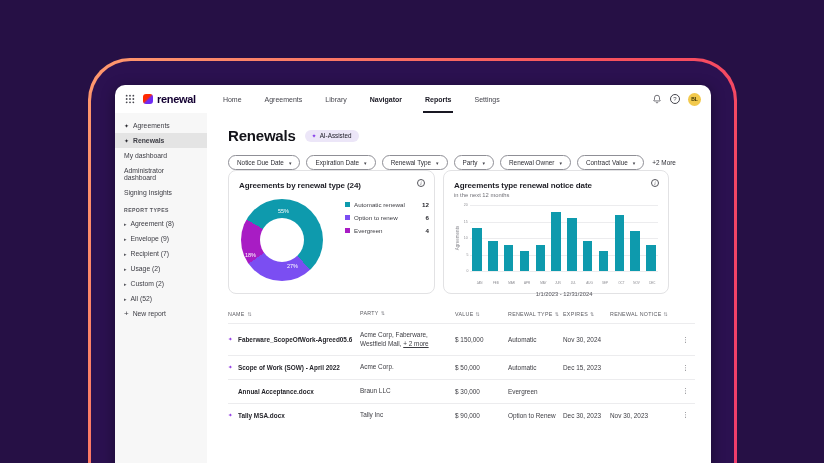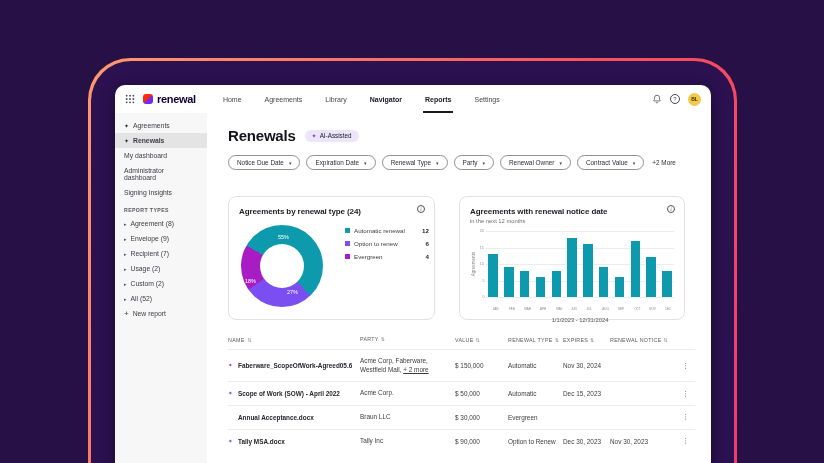--- a/index.html
+++ b/index.html
@@ -51,21 +51,21 @@
   .page-title { font-size:15px; font-weight:bold; color:#131319; letter-spacing:-.2px; }
   .ai-badge { background:#ece6f8; border-radius:9px; padding:2.5px 7px; display:flex; align-items:center; gap:3px;
     font-size:6.3px; color:#191823; }
   .ai-badge .spark { color:#7a2ce8; font-size:6px; }
   .filter-row { margin-top:11px; display:flex; align-items:center; gap:6px; }
   .pill { border:1px solid #8f8f96; border-radius:10px; padding:3px 8px; display:flex; align-items:center; gap:5px;
     font-size:6.4px; color:#2f2f36; cursor:pointer; background:#fff; white-space:nowrap; }
   .pill .chev { font-size:5px; color:#45454d; }
   .more-filters { font-size:6.4px; color:#2f2f36; margin-left:2px; cursor:pointer; }
   
-  .cards { margin-top:26px; display:flex; gap:24px; }
+  .cards { margin-top:0; display:flex; gap:8px; }
   .card { border:1px solid #e2e2e4; border-radius:8px; background:#fff; position:relative; padding:10px; }
   .card-title { font-size:8px; font-weight:bold; color:#1d1d24; letter-spacing:-.1px; }
   .card-sub { font-size:5.8px; color:#6f6f76; margin-top:2px; }
   .info-icon { position:absolute; top:8px; right:9px; width:8px; height:8px; border:1px solid #55555c; border-radius:50%;
     font-size:5px; color:#55555c; display:flex; align-items:center; justify-content:center; cursor:pointer;
     font-family:"DejaVu Serif",serif; font-style:italic; }
   .card-donut { width:207px; height:124px; }
   .donut { position:absolute; left:12px; top:28px; width:82px; height:82px; border-radius:50%; }
   .donut::after { content:""; position:absolute; left:19px; top:19px; width:44px; height:44px; border-radius:50%; background:#fff; }
   .donut-label { position:absolute; font-size:5.5px; color:#fff; z-index:2; }
@@ -267,21 +267,21 @@
             </div>
             <div class="legend-row">
               <span class="legend-swatch" style="background: rgb(168, 28, 196);"></span>
               <span class="legend-label">Evergreen</span>
               <span class="legend-value">4</span>
             </div>
           </div>
         </div>
 
         <div class="card card-bars">
-          <div class="card-title">Agreements with renewal notice date</div>
+          <div class="card-title">Agreements type renewal notice date</div>
           <div class="card-sub">in the next 12 months</div>
           <div class="info-icon">i</div>
           <div class="plot-wrap">
             <div class="gridline" style="top:0;"></div>
             <div class="gridline" style="top:25%;"></div>
             <div class="gridline" style="top:50%;"></div>
             <div class="gridline" style="top:75%;"></div>
             <div class="gridline" style="top:100%;"></div>
             <div class="yticks">
                 <div class="ytick">

